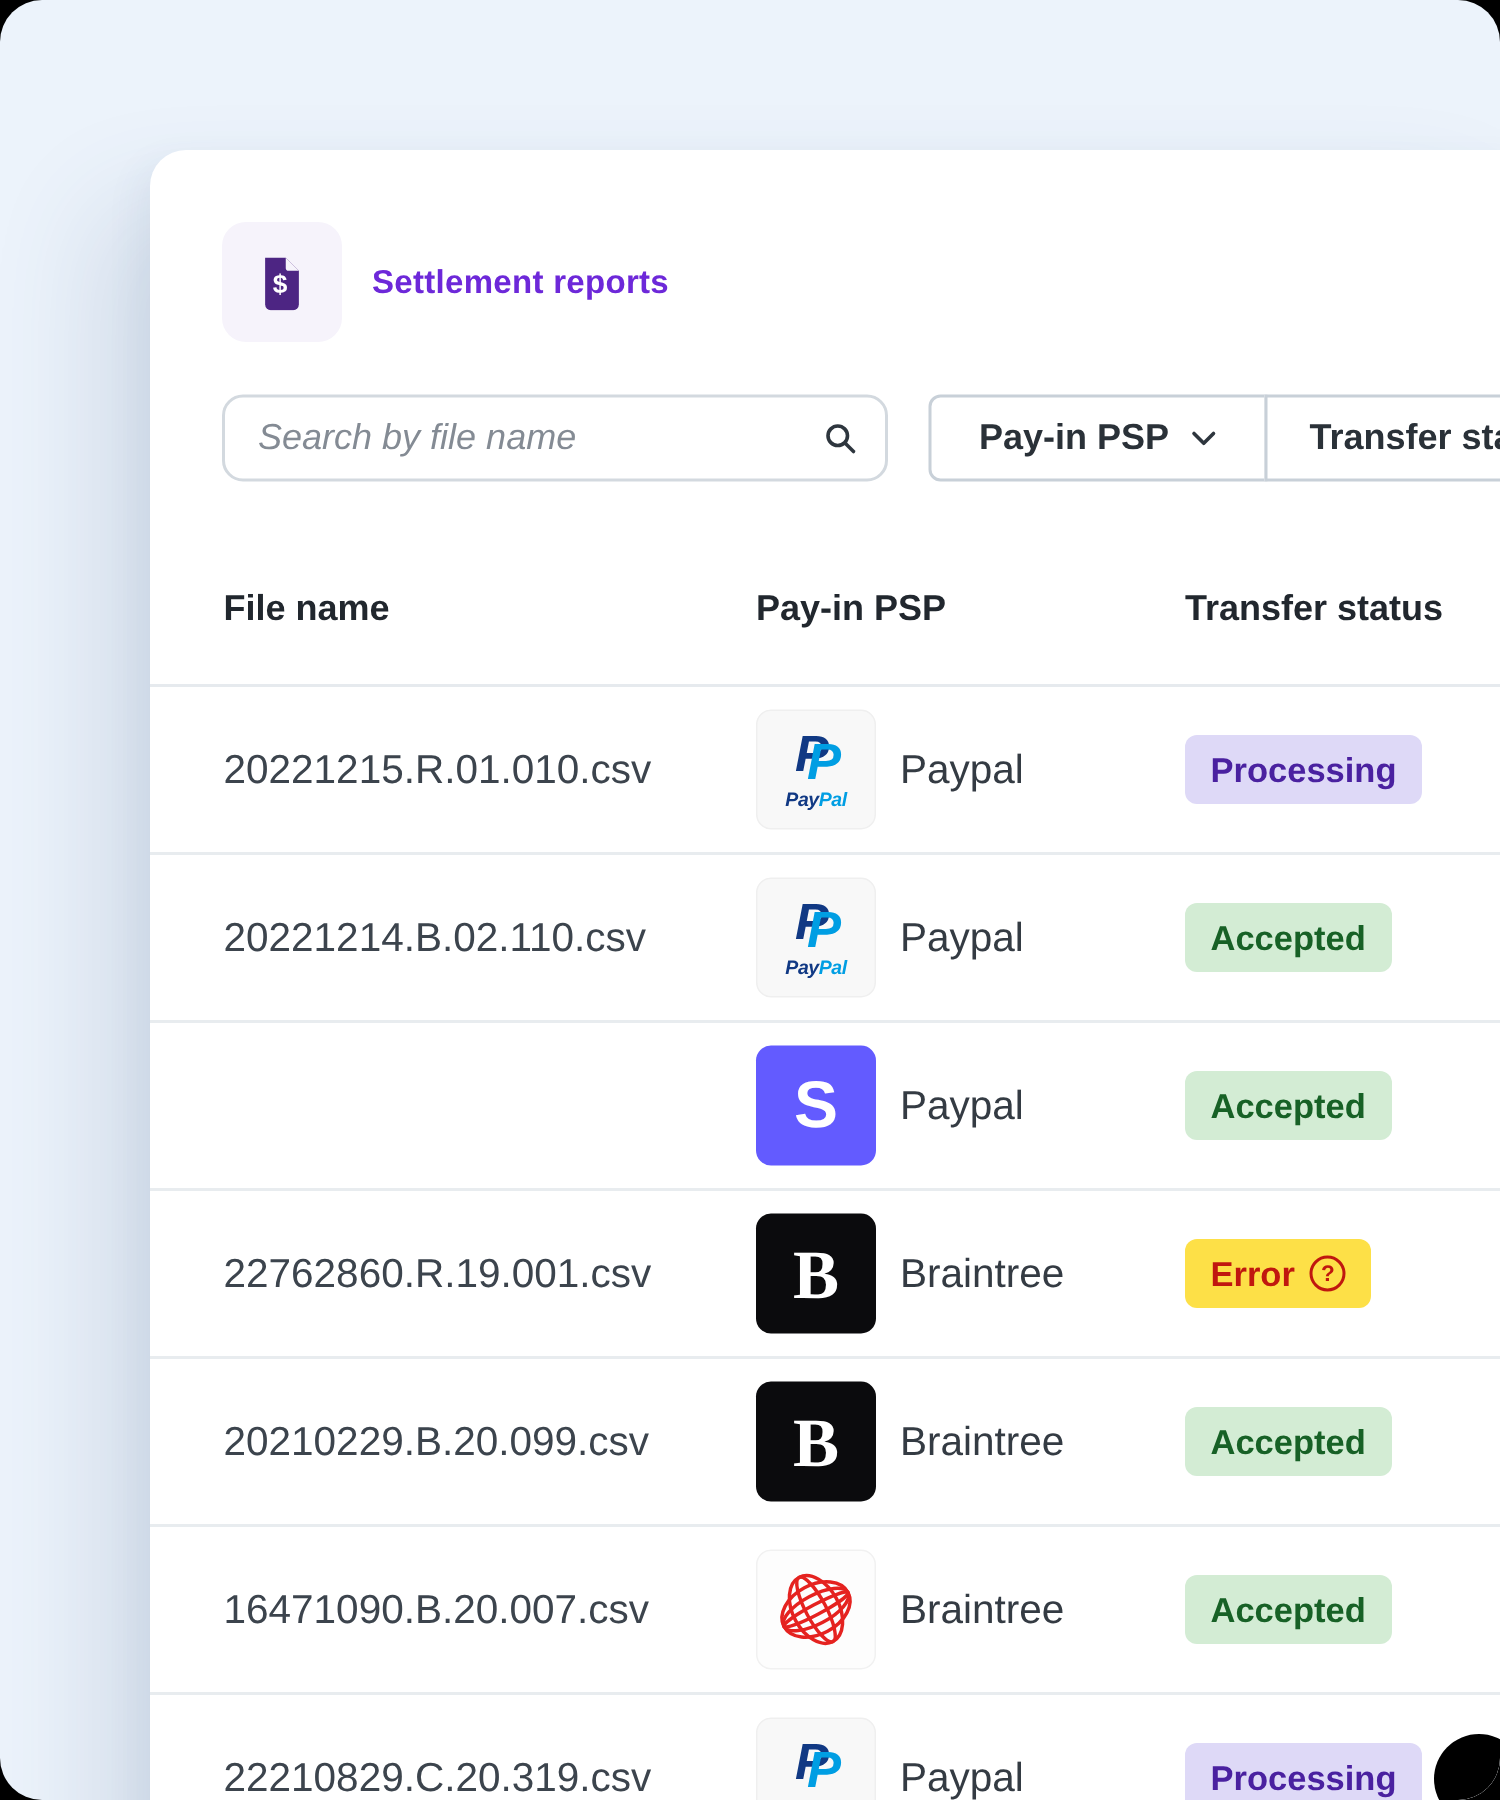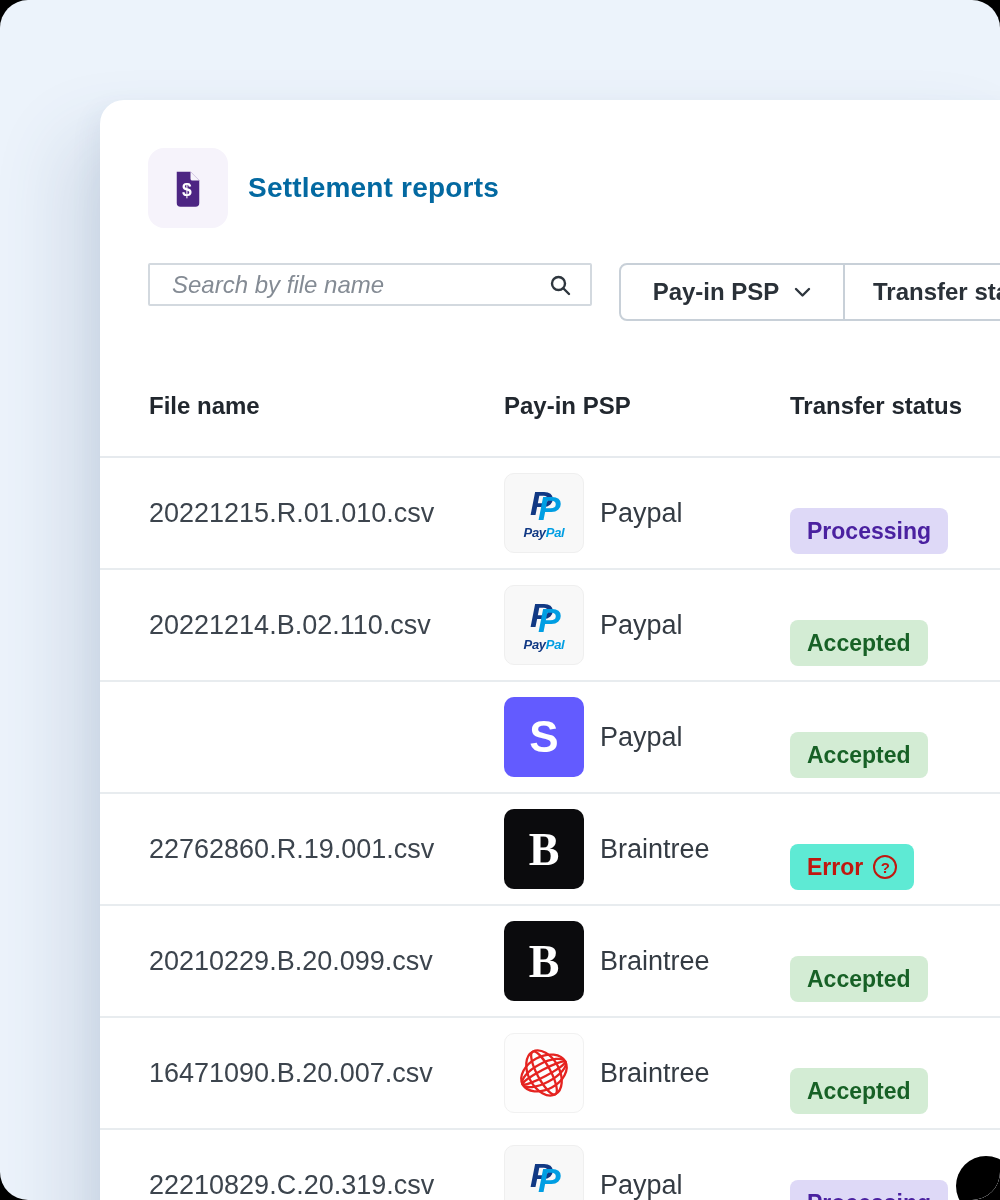--- a/index.html
+++ b/index.html
@@ -16,25 +16,25 @@
     position:absolute;left:100px;top:100px;width:920px;height:1180px;
     background:#ffffff;border-radius:24px 0 0 0;
     box-shadow:-36px 36px 72px rgba(54,84,128,0.14), -8px 8px 24px rgba(54,84,128,0.06);
   }
   
   .hdr{position:absolute;left:48px;top:48px;display:flex;align-items:center;gap:20px;}
   .hdr-icon{
     width:80px;height:80px;border-radius:16px;background:#f6f3fb;
     display:flex;align-items:center;justify-content:center;flex:0 0 auto;
   }
-  .page-title{font-size:28px;font-weight:700;color:#0369a1;letter-spacing:.2px;}
+  .page-title{font-size:22px;font-weight:700;color:#6d28d9;letter-spacing:.2px;}
   
   .filters{position:absolute;left:48px;top:163px;display:flex;align-items:stretch;height:58px;}
   .search-box{
-    box-sizing:border-box;width:444px;height:43px;border:2px solid #d3d9df;border-radius:2px;
+    box-sizing:border-box;width:444px;height:58px;border:2px solid #d3d9df;border-radius:14px;
     display:flex;align-items:center;padding:0 18px 0 20px;background:#fff;margin-right:27px;
   }
   .search-box input{
     flex:1;border:none;outline:none;font-size:24px;color:#3a424a;background:transparent;
     font-family:"Liberation Sans","DejaVu Sans",sans-serif;min-width:0;
   }
   .search-box input::placeholder{color:#848b94;font-style:italic;}
   .dd{
     box-sizing:border-box;height:58px;border:2px solid #c8d0d8;background:#fff;
     display:flex;align-items:center;font-size:24px;font-weight:600;color:#2a3138;
@@ -49,29 +49,29 @@
   .th{position:absolute;top:0;height:100px;display:flex;align-items:center;
       font-size:24px;font-weight:700;color:#21272e;}
   .th-file{left:49px;} .th-psp{left:404px;} .th-status{left:690px;}
   .tbody{position:absolute;left:0;top:358px;width:920px;}
   .trow{position:relative;height:112px;box-sizing:border-box;border-bottom:2px solid #e8ecef;}
   .cell-file{position:absolute;left:49px;top:0;height:110px;display:flex;align-items:center;
              font-size:27px;color:#3c444d;}
   .cell-logo{position:absolute;left:404px;top:15px;width:80px;height:80px;}
   .cell-psp{position:absolute;left:500px;top:0;height:110px;display:flex;align-items:center;
             font-size:27px;color:#343b43;}
-  .cell-status{position:absolute;left:690px;top:18px;height:110px;display:flex;align-items:center;}
+  .cell-status{position:absolute;left:690px;top:0;height:110px;display:flex;align-items:center;}
   
   .badge{
     display:inline-flex;align-items:center;gap:10px;height:46px;padding:0 17px;
     border-radius:8px;font-size:23px;font-weight:700;white-space:nowrap;
   }
   .badge-processing{background:#ded9f7;color:#4a21a0;}
   .badge-accepted{background:#d3ecd4;color:#176126;}
-  .badge-error{background:#5eead4;color:#c0170f;}
+  .badge-error{background:#fde047;color:#c0170f;}
   .help-ic{display:none;align-items:center;justify-content:center;
     width:24px;height:24px;border-radius:50%;border:2.5px solid #c0170f;
     font-size:15px;font-weight:700;color:#c0170f;box-sizing:border-box;}
   
   .logo{width:80px;height:80px;border-radius:10px;box-sizing:border-box;
         display:flex;flex-direction:column;align-items:center;justify-content:center;}
   .logo-paypal{background:#f8f8f8;border:1px solid #efefef;}
   .pp-mark{position:relative;width:32px;height:38px;font-style:italic;font-weight:800;
            font-size:34px;line-height:1;}
   .pp-back{position:absolute;left:2px;top:0;color:#113984;}

